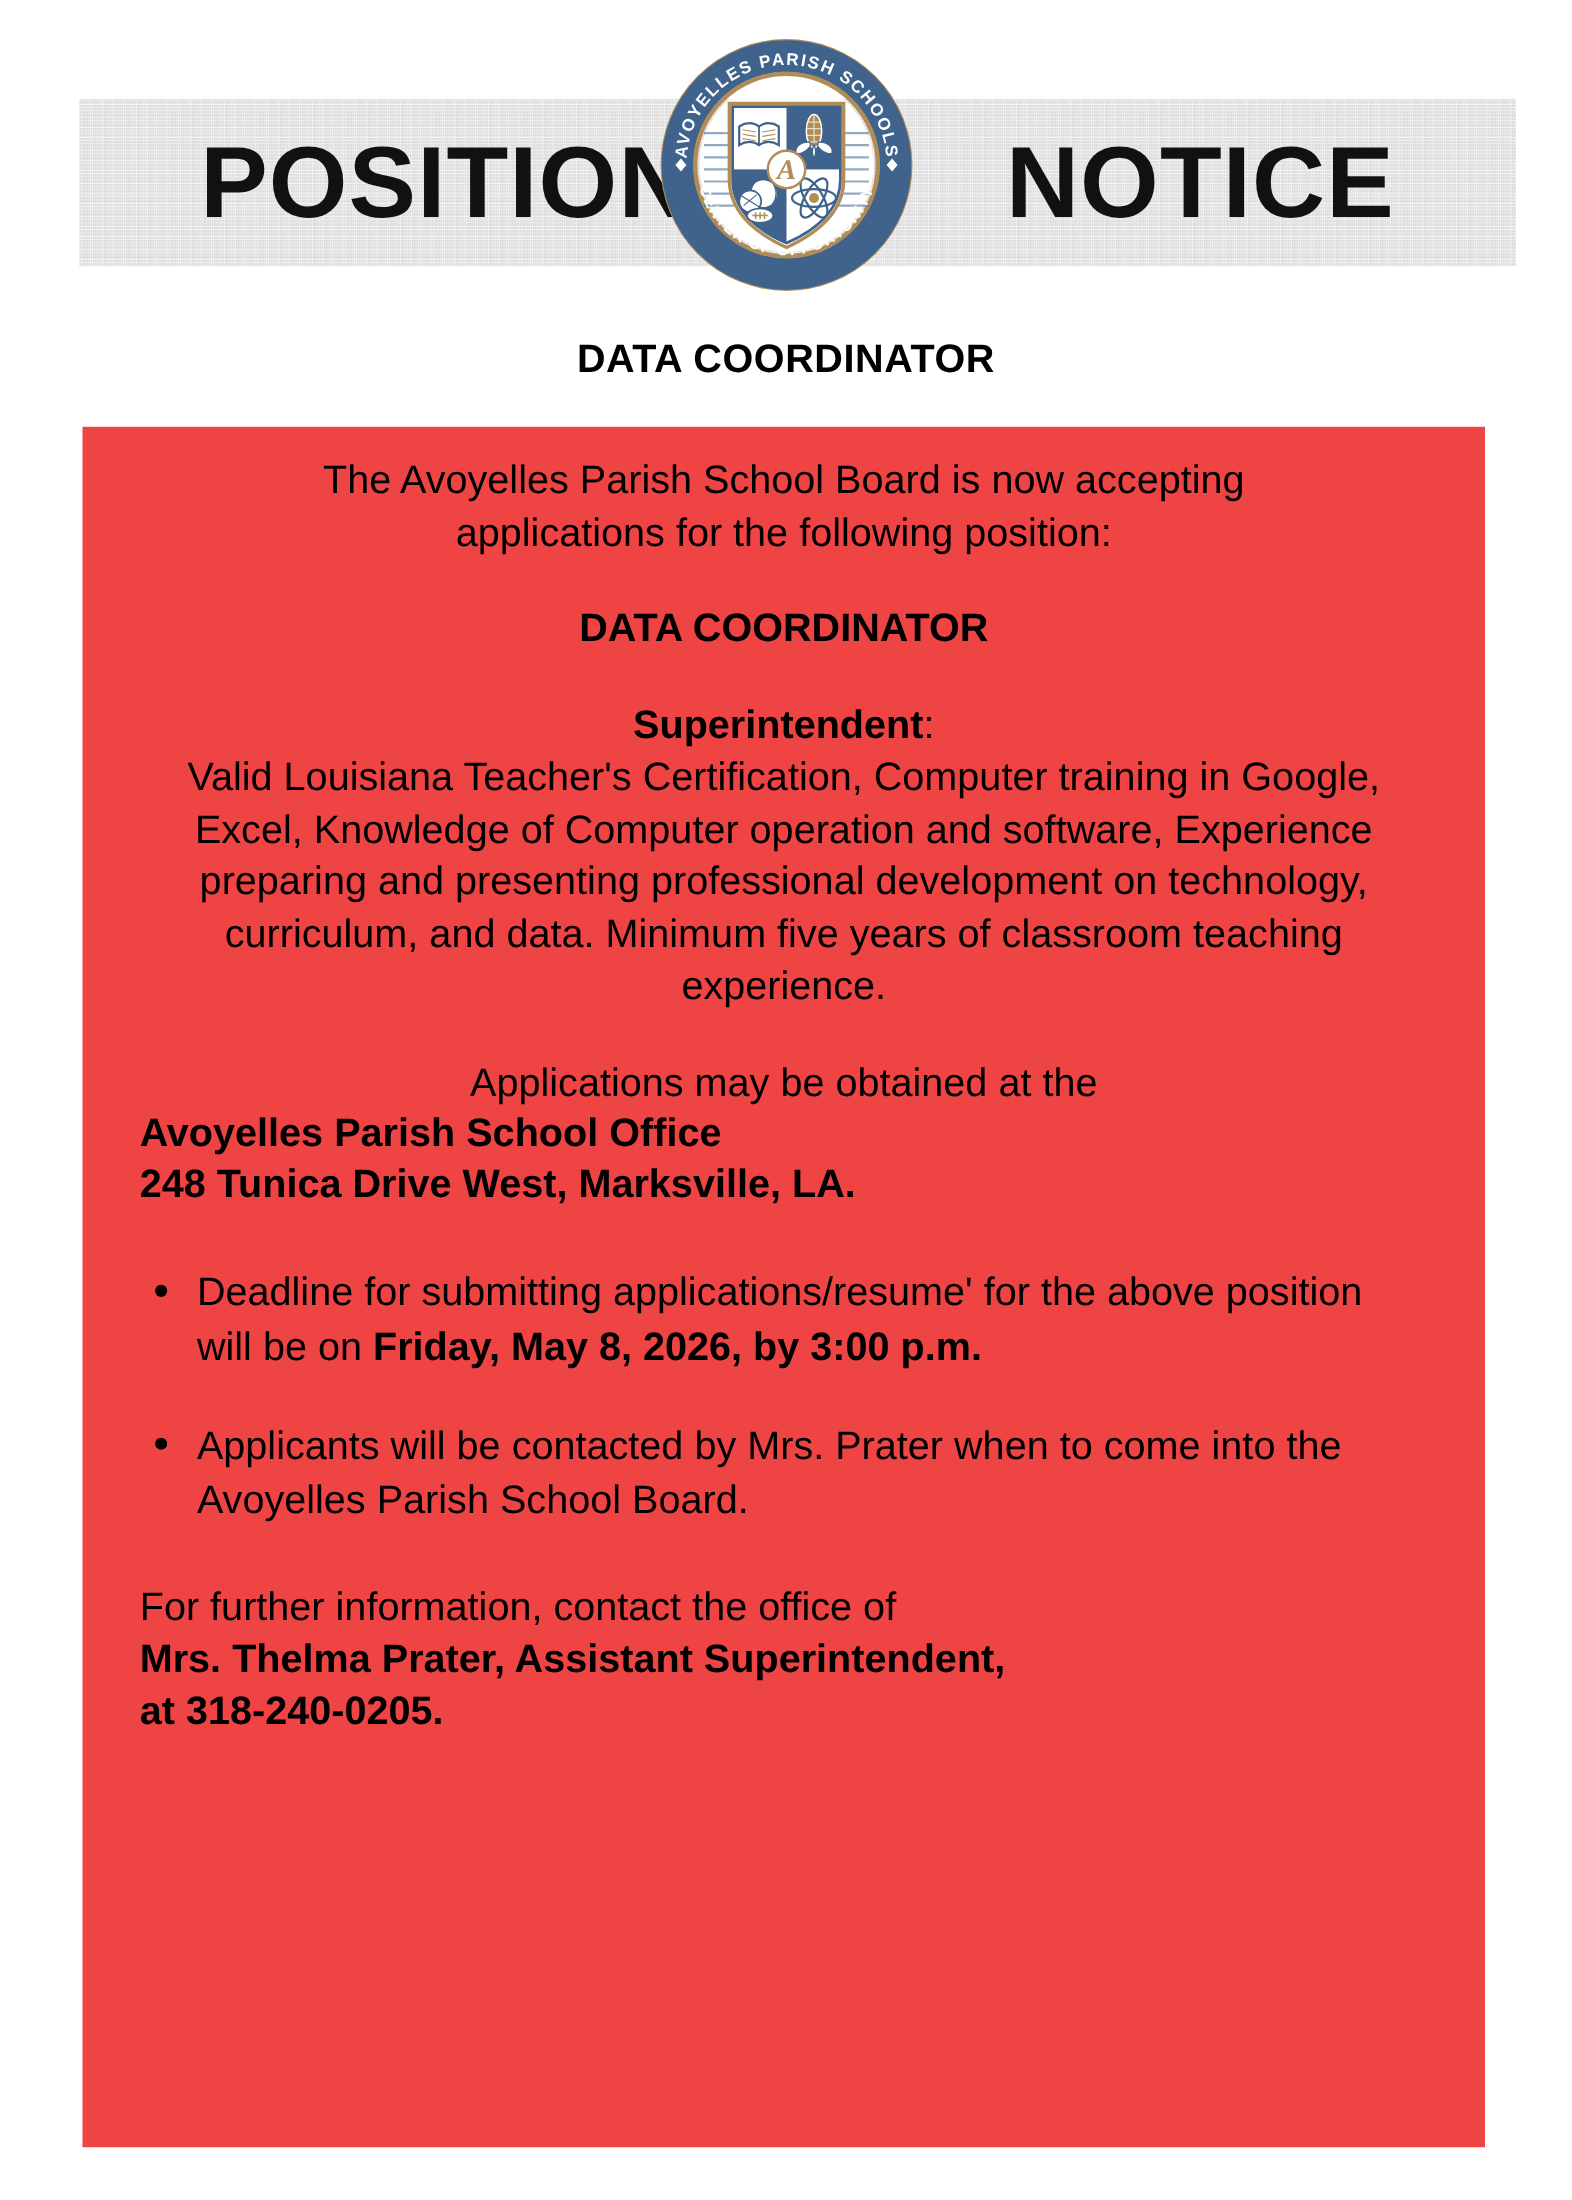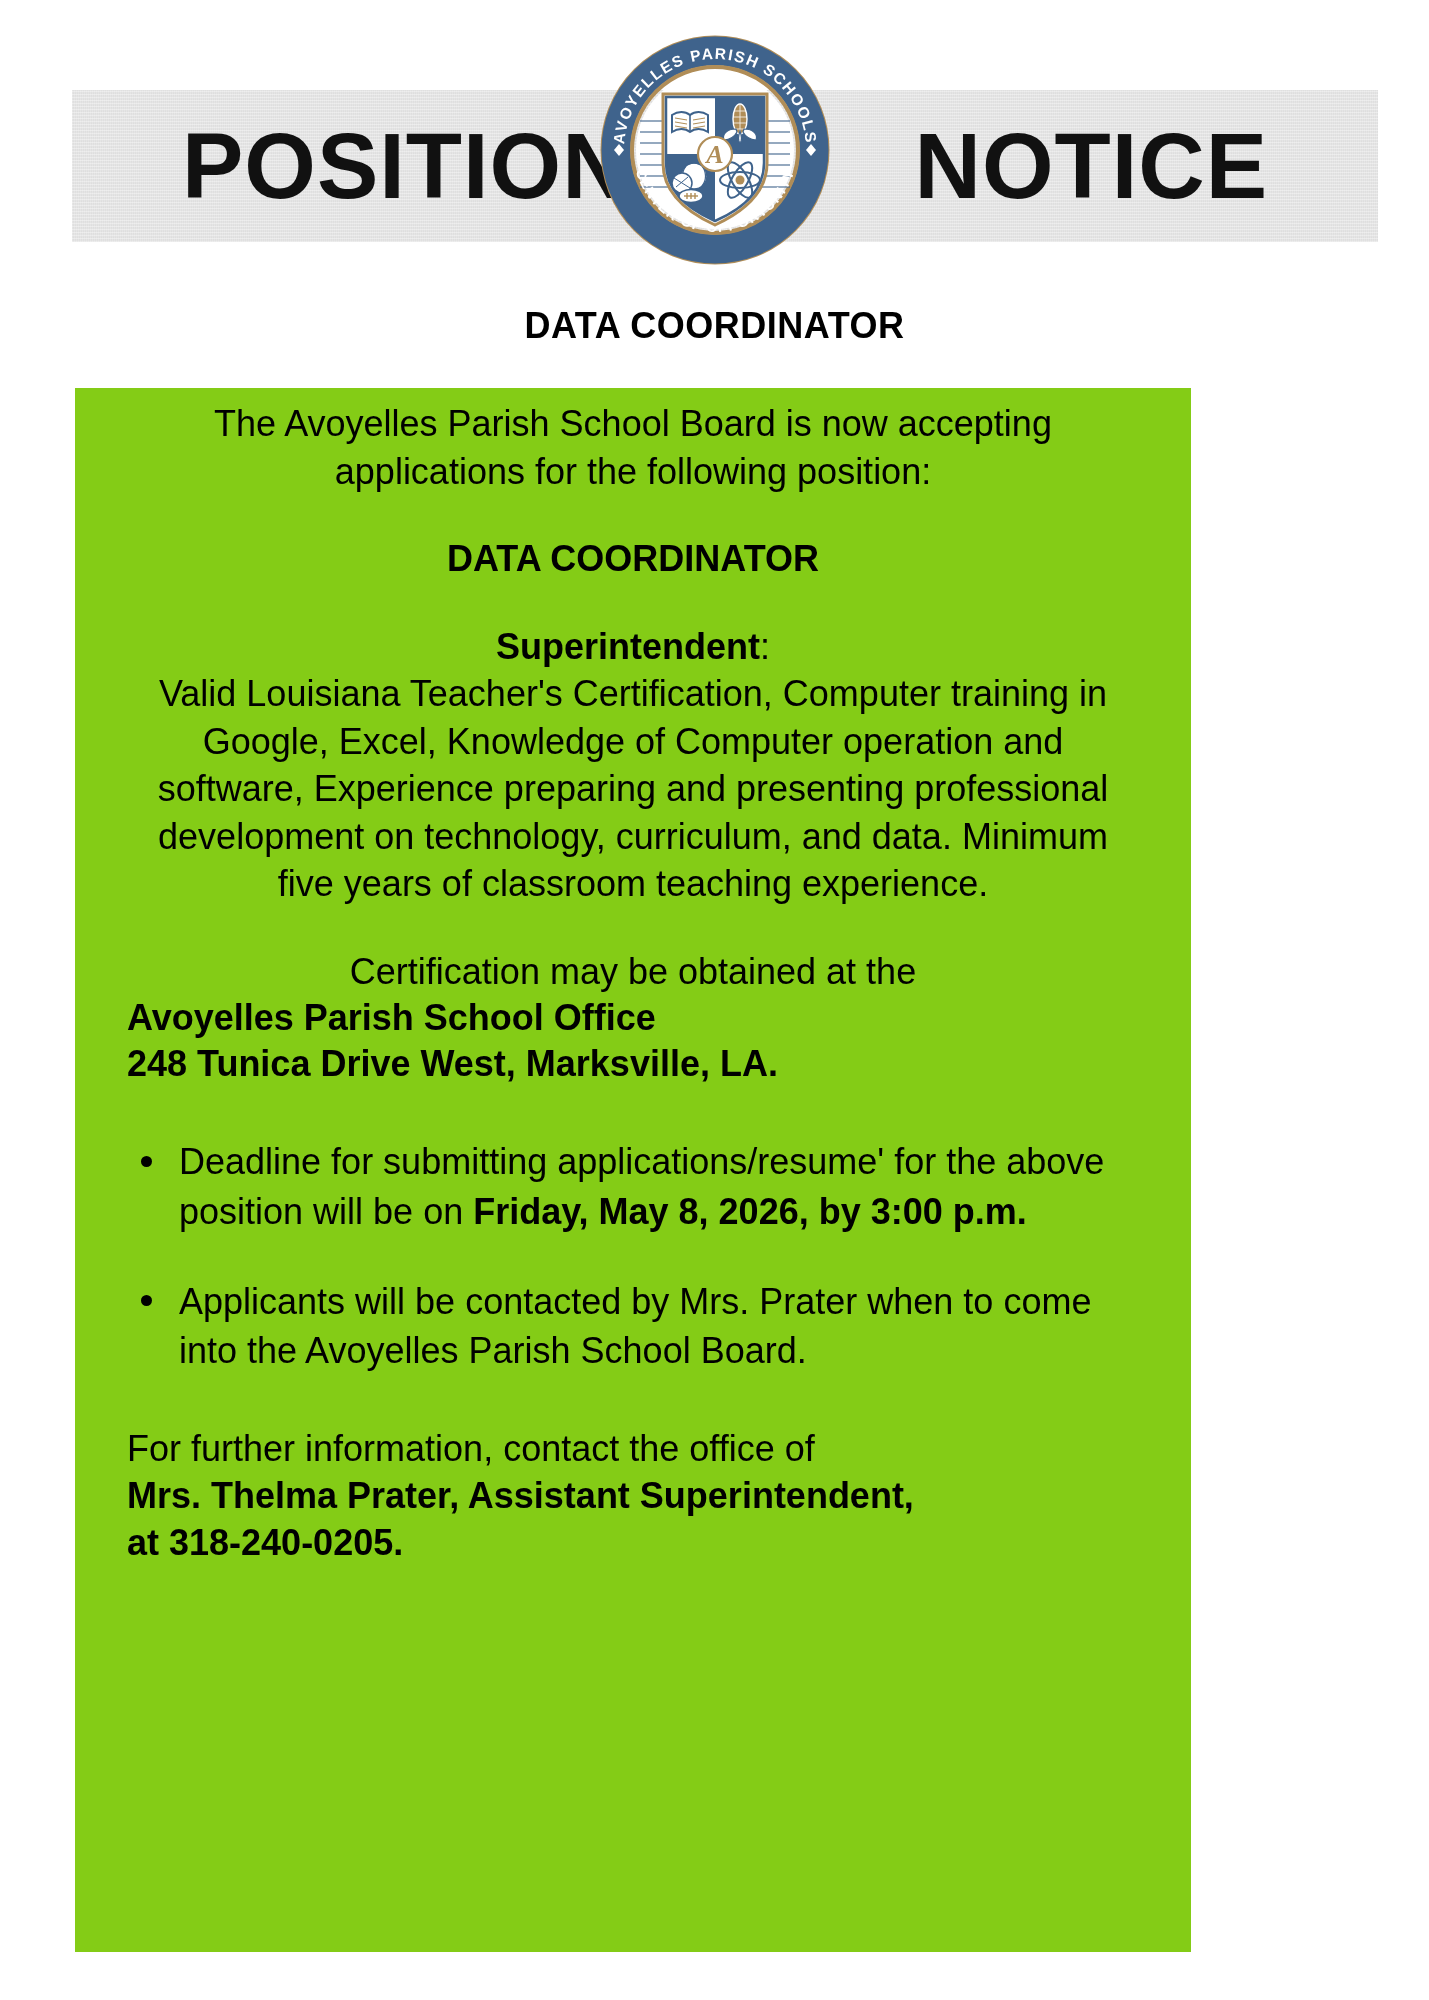--- a/index.html
+++ b/index.html
@@ -66,25 +66,25 @@
     font-size: 36px;
     font-weight: 700;
     letter-spacing: 0.5px;
   }
 
   
   .body-panel {
     position: absolute;
     left: 75px;
     top: 388px;
-    width: 1116px;
+    width: 1275px;
     height: 1564px;
-    background-color: #84cc16;
+    background-color: #ef4444;
     box-sizing: border-box;
-    padding: 12px 52px 0 52px;
+    padding: 24px 52px 0 52px;
   }
 
   .para {
     text-align: center;
     font-size: 36px;
     line-height: 1.32;
     margin: 0;
   }
   .para.bold { font-weight: 700; }
   .spacer-md { height: 40px; }
@@ -276,21 +276,21 @@
   <p class="para bold">DATA COORDINATOR</p>
 
   <div class="spacer-md"></div>
 
   <p class="qual-head"><b>Superintendent</b><span>:</span></p>
 
   <p class="qual-body">Valid Louisiana Teacher's Certification, Computer training in Google, Excel, Knowledge of Computer operation and software, Experience preparing and presenting professional development on technology, curriculum, and data. Minimum five years of classroom teaching experience.</p>
 
   <div class="spacer-md"></div>
 
-  <p class="para">Certification may be obtained at the</p>
+  <p class="para">Applications may be obtained at the</p>
   <p class="addr-line">Avoyelles Parish School Office</p>
   <p class="addr-line">248 Tunica Drive West, Marksville, LA.</p>
 
   <div class="spacer-lg"></div>
 
   <ul class="bullets">
     <li class="bullet-item">
       <span class="bullet-dot"></span>
       <span>Deadline for submitting applications/resume' for the above position will be on </span><b>Friday, May 8, 2026, by 3:00 p.m.</b><span></span>
     </li>

